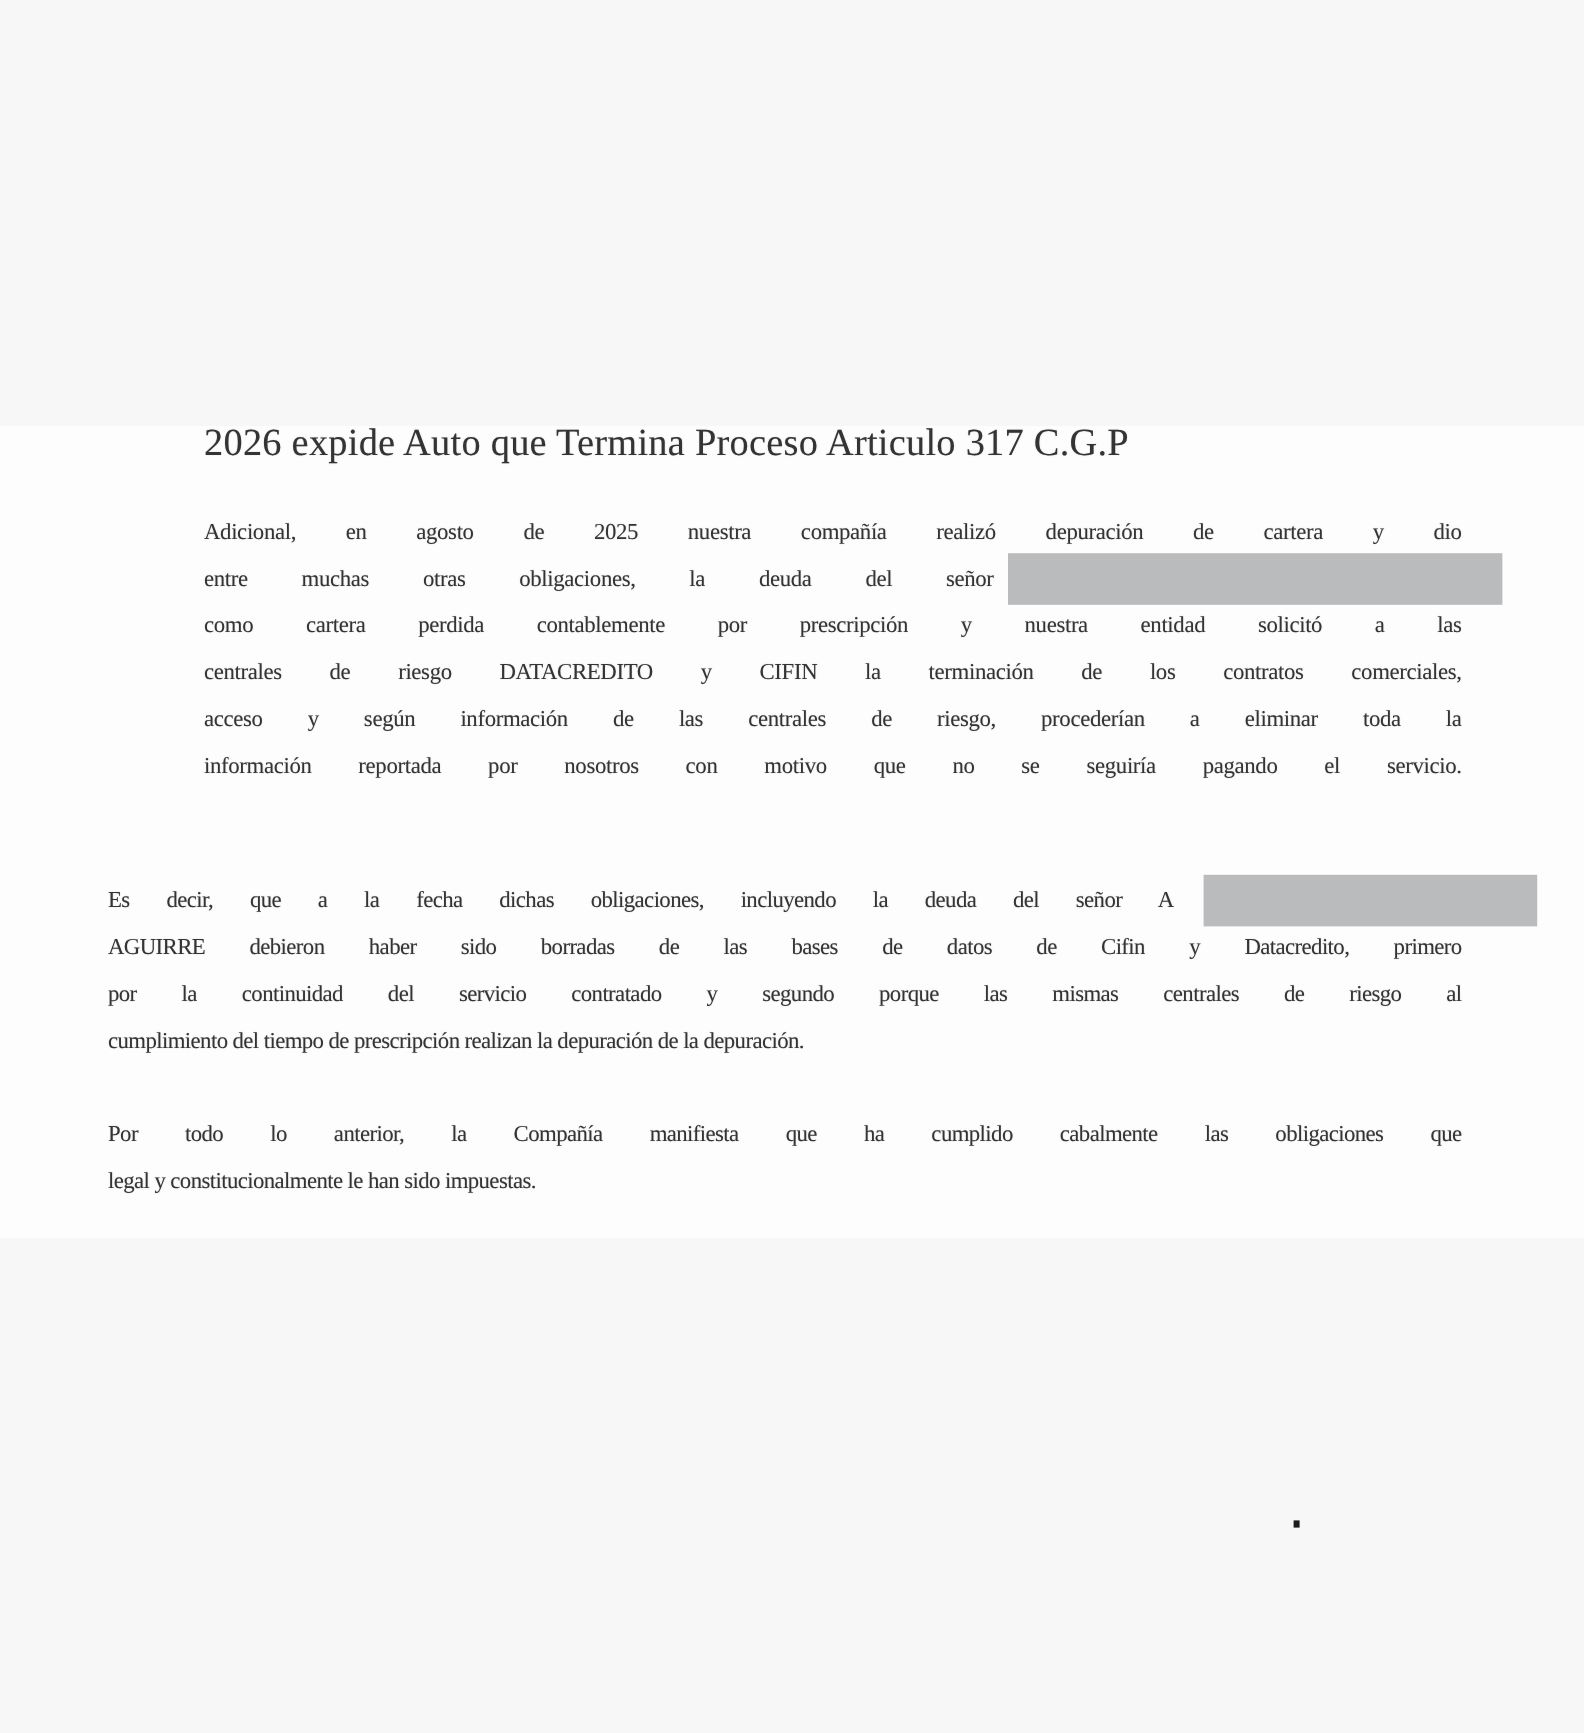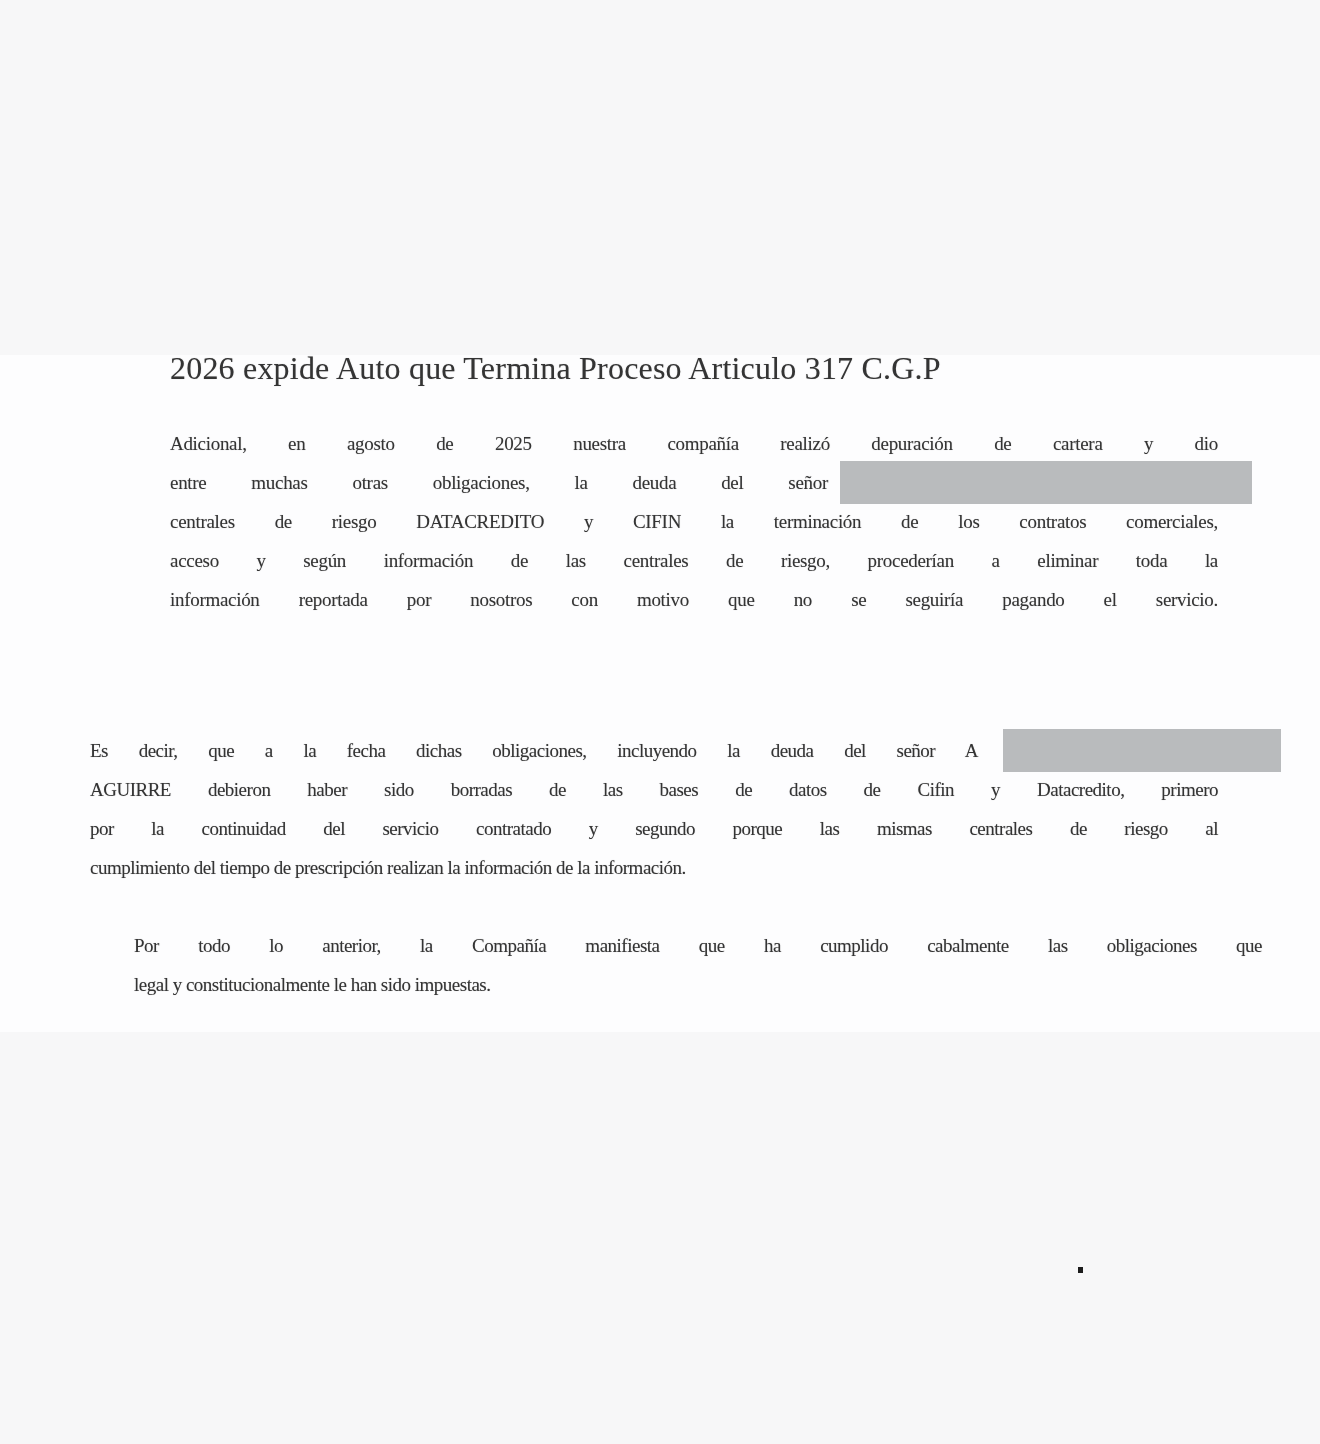--- a/index.html
+++ b/index.html
@@ -38,21 +38,21 @@
   .para {
     position: absolute;
     font-size: 19px;
   }
   .para .line {
     height: 39px;
     line-height: 39px;
   }
   .p1 { left: 170px; top: 424px; width: 1048px; letter-spacing: -0.3px; }
   .p2 { left: 90px;  top: 731px; width: 1128px; letter-spacing: -0.5px; }
-  .p3 { left: 90px;  top: 926px; width: 1128px; letter-spacing: -0.5px; margin-left: 44px; }
+  .p3 { left: 90px;  top: 926px; width: 1128px; letter-spacing: -0.5px; }
   .just {
     text-align: justify;
     text-align-last: justify;
   }
   .line-flex {
     display: flex;
     align-items: center;
   }
   .line-flex .ltext {
     display: inline-block;
@@ -85,33 +85,34 @@
 <div class="scan-sheet"></div>
 
 <div class="heading-line doc-text">2026 expide Auto que Termina Proceso Articulo 317 C.G.P</div>
 
 <div class="para p1 doc-text">
   <div class="line just">Adicional, en agosto de 2025 nuestra compañía realizó depuración de cartera y dio</div>
   <div class="line line-flex">
     <span class="ltext">entre muchas otras obligaciones, la deuda del señor</span>
     <span class="redact"></span>
   </div>
+  <div class="line just">como cartera perdida contablemente por prescripción y nuestra entidad solicitó a las</div>
   <div class="line just">centrales de riesgo DATACREDITO y CIFIN la terminación de los contratos comerciales,</div>
   <div class="line just">acceso y según información de las centrales de riesgo, procederían a eliminar toda la</div>
   <div class="line just">información reportada por nosotros con motivo que no se seguiría pagando el servicio.</div>
 </div>
 
 <div class="para p2 doc-text">
   <div class="line line-flex">
     <span class="ltext">Es decir, que a la fecha dichas obligaciones, incluyendo la deuda del señor A</span>
     <span class="redact"></span>
   </div>
   <div class="line just">AGUIRRE debieron haber sido borradas de las bases de datos de Cifin y Datacredito, primero</div>
   <div class="line just">por la continuidad del servicio contratado y segundo porque las mismas centrales de riesgo al</div>
-  <div class="line">cumplimiento del tiempo de prescripción realizan la información de la información.</div>
+  <div class="line">cumplimiento del tiempo de prescripción realizan la depuración de la depuración.</div>
 </div>
 
 <div class="para p3 doc-text">
   <div class="line just">Por todo lo anterior, la Compañía manifiesta que ha cumplido cabalmente las obligaciones que</div>
   <div class="line">legal y constitucionalmente le han sido impuestas.</div>
 </div>
 
 <div class="stray-dot"></div>
 
 </body></html>

